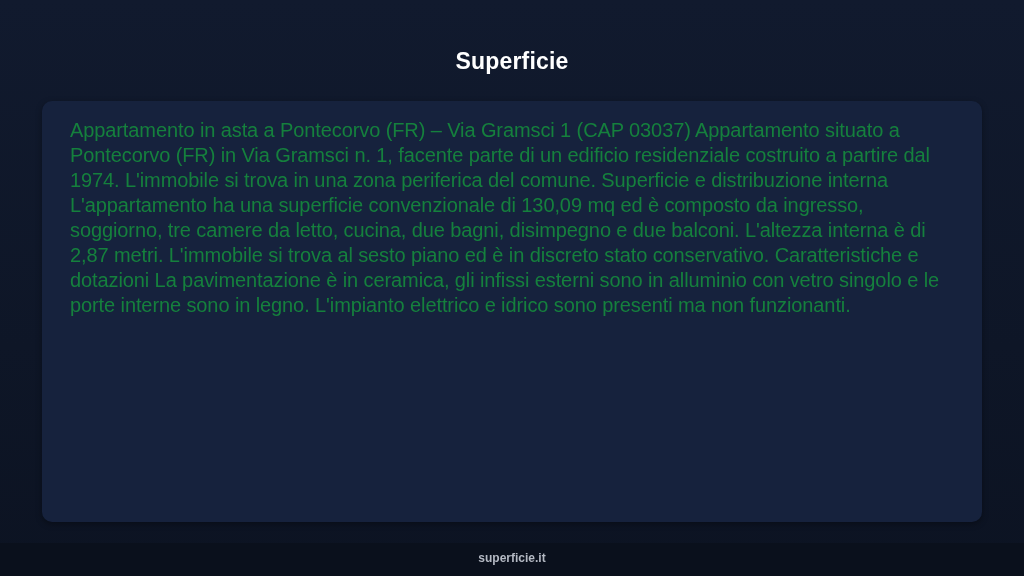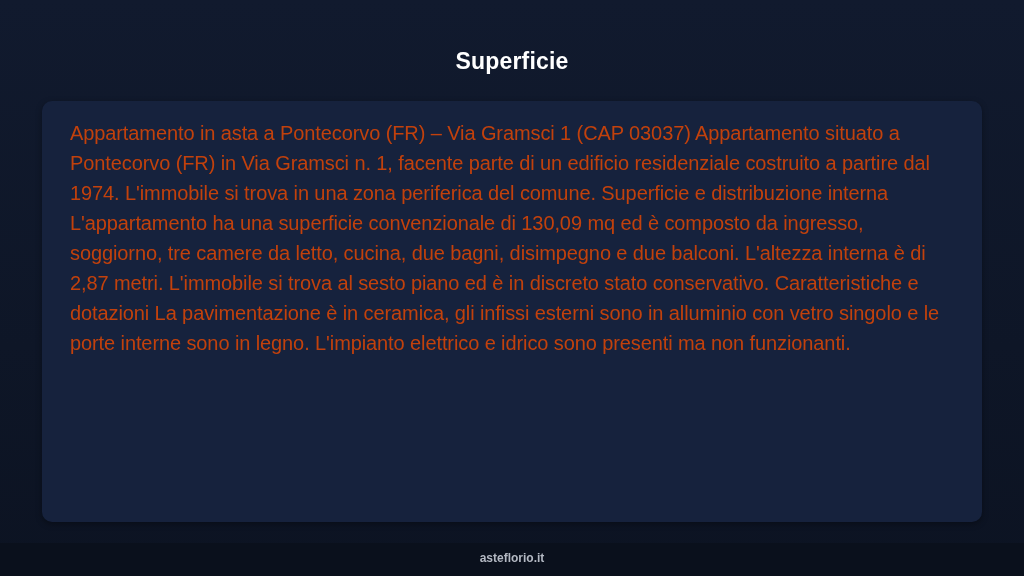--- a/index.html
+++ b/index.html
@@ -33,23 +33,23 @@
     height: 421px;
     background: #16223d;
     border-radius: 10px;
     box-shadow: 0 2px 6px rgba(0,0,0,0.35);
   }
   .desc {
     position: absolute;
     left: 70px;
     top: 118px;
     width: 890px;
-    color: #c2410c;
+    color: #15803d;
     font-size: 20px;
-    line-height: 30px;
+    line-height: 25px;
     letter-spacing: -0.1px;
   }
   .footer {
     position: absolute;
     left: 0;
     top: 543px;
     width: 1024px;
     height: 33px;
     background: #0a101c;
   }
@@ -66,13 +66,13 @@
 </style>
 </head>
 <body>
 
 <div class="title">Superficie</div>
 
 <div class="panel"></div>
 <div class="desc">Appartamento in asta a Pontecorvo (FR) – Via Gramsci 1 (CAP 03037) Appartamento situato a Pontecorvo (FR) in Via Gramsci n. 1, facente parte di un edificio residenziale costruito a partire dal 1974. L'immobile si trova in una zona periferica del comune. Superficie e distribuzione interna L'appartamento ha una superficie convenzionale di 130,09 mq ed è composto da ingresso, soggiorno, tre camere da letto, cucina, due bagni, disimpegno e due balconi. L'altezza interna è di 2,87 metri. L'immobile si trova al sesto piano ed è in discreto stato conservativo. Caratteristiche e dotazioni La pavimentazione è in ceramica, gli infissi esterni sono in alluminio con vetro singolo e le porte interne sono in legno. L'impianto elettrico e idrico sono presenti ma non funzionanti.</div>
 
 <div class="footer"></div>
-<div class="footer-text">asteflorio.it</div>
+<div class="footer-text">superficie.it</div>
 
 </body></html>

